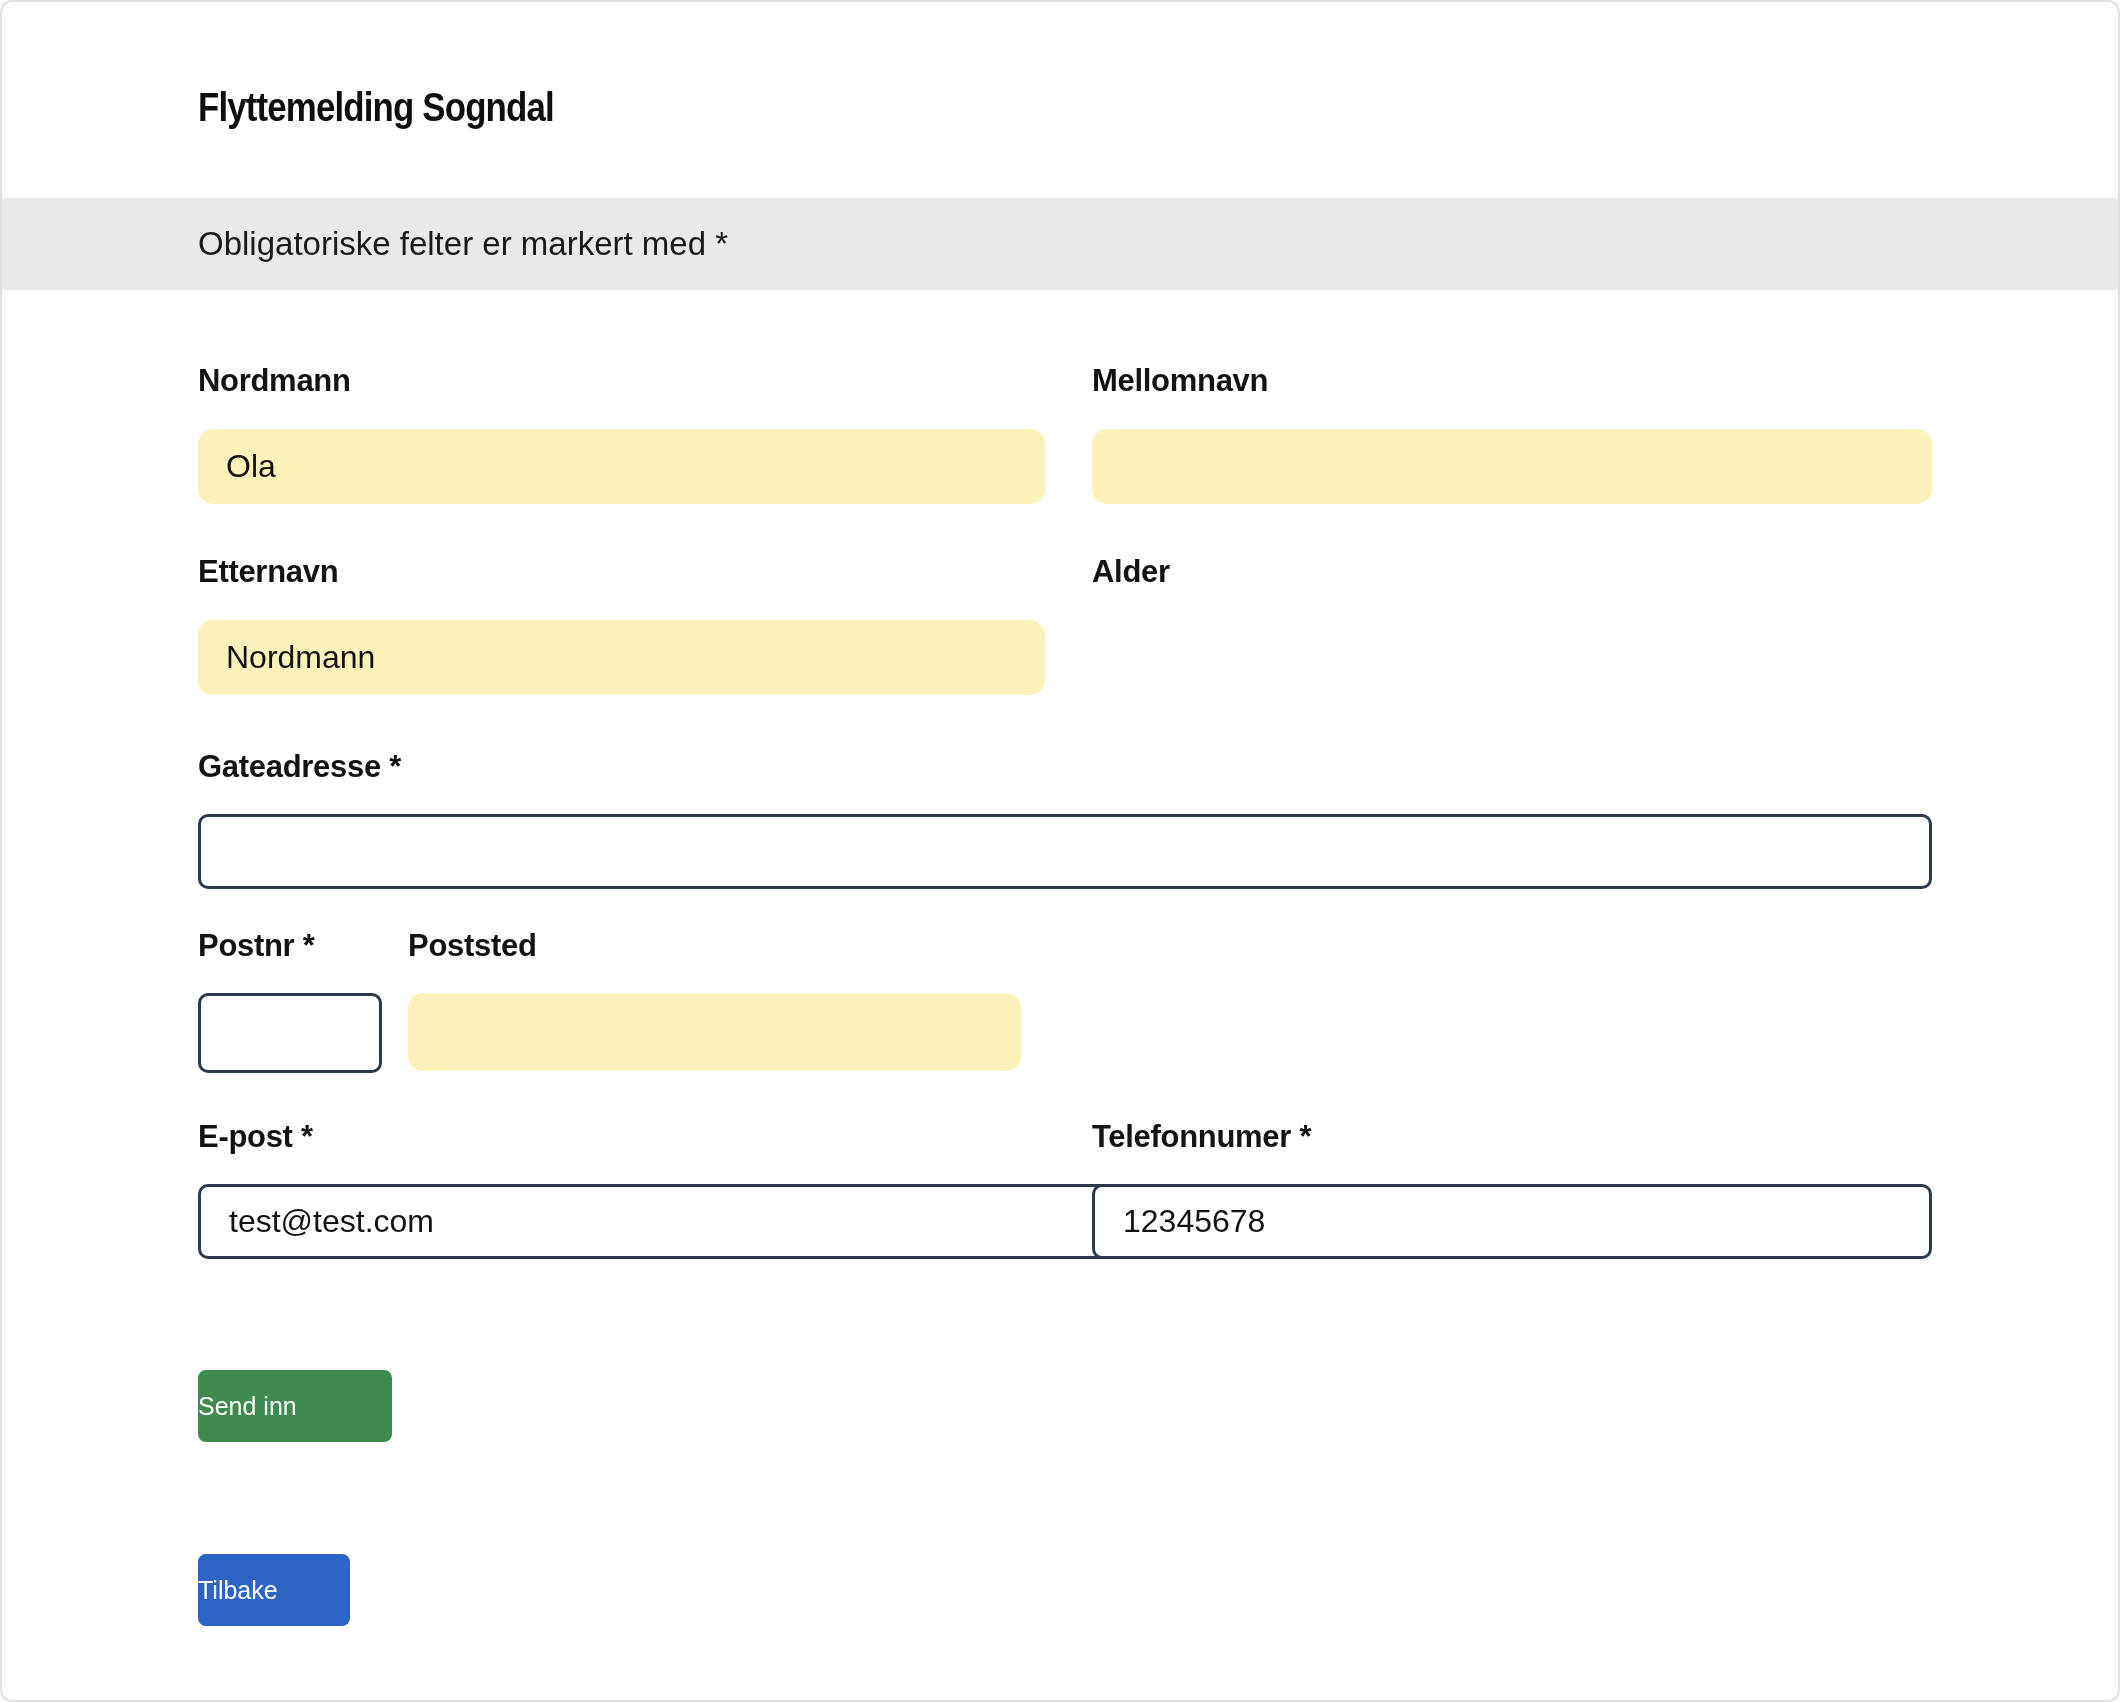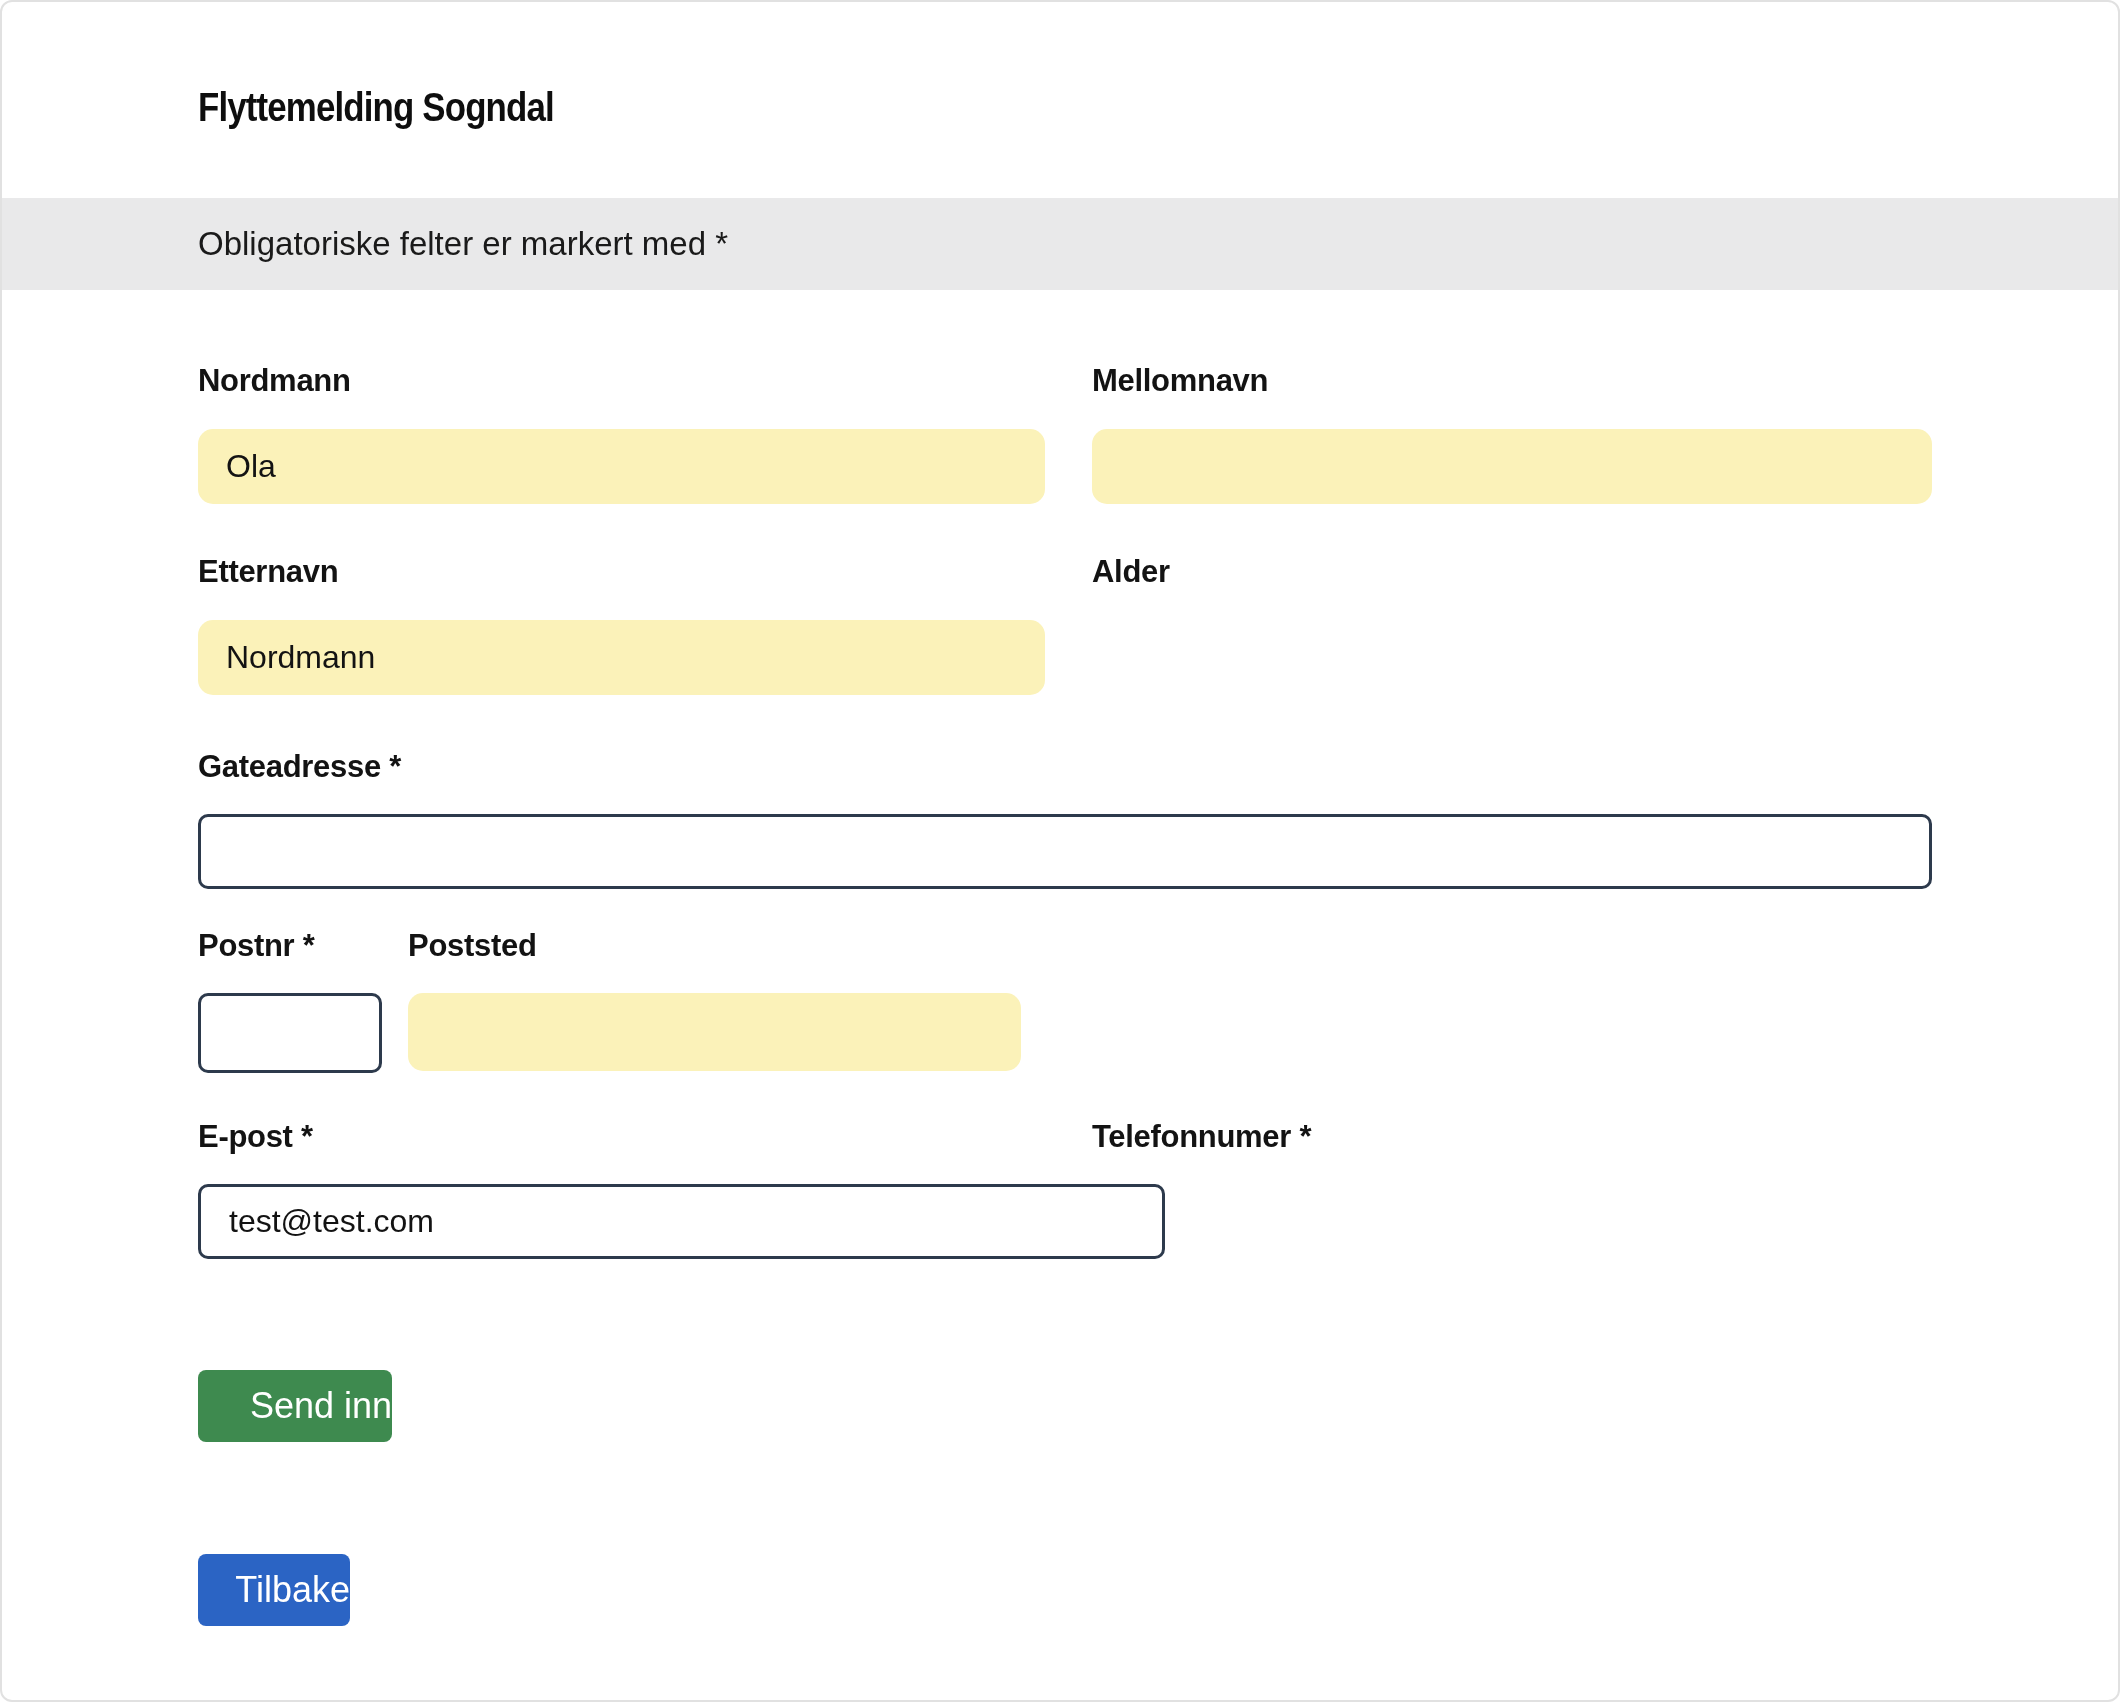--- a/index.html
+++ b/index.html
@@ -77,23 +77,23 @@
     border: 3px solid var(--input-border, #2d3a4c);
     border-radius: 10px;
   }
   .btn {
     position: absolute;
     display: inline-block;
     border: none;
     border-radius: 8px;
     color: #ffffff;
     font-family: inherit;
-    font-size: 36px;
+    font-size: 25px;
     cursor: pointer;
-    text-align: right;
+    text-align: left;
   }
   .btn-submit {
     left: 196px;
     top: 1368px;
     width: 194px;
     height: 72px;
     background: var(--submit-green, #3e8a4f);
   }
   .btn-back {
     left: 196px;
@@ -151,17 +151,18 @@
   <input type="text" class="text-input bordered in-gateadresse" value="" style="">
 
   <label class="field-label lbl-postnr">Postnr *</label>
   <label class="field-label lbl-poststed">Poststed</label>
   <input type="text" class="text-input bordered in-postnr" value="" style="">
   <input type="text" class="text-input yellow in-poststed" value="" style="">
 
   <label class="field-label lbl-epost">E-post *</label>
   <label class="field-label lbl-telefonnumer">Telefonnumer *</label>
   <input type="text" class="text-input bordered in-epost" value="test@test.com" style="">
+  <input type="text" class="text-input bordered in-telefonnumer" value="12345678" style="">
 
   <button class="btn btn-submit">Send inn</button>
   <button class="btn btn-back">Tilbake</button>
 
 </div>
 
 </body></html>

